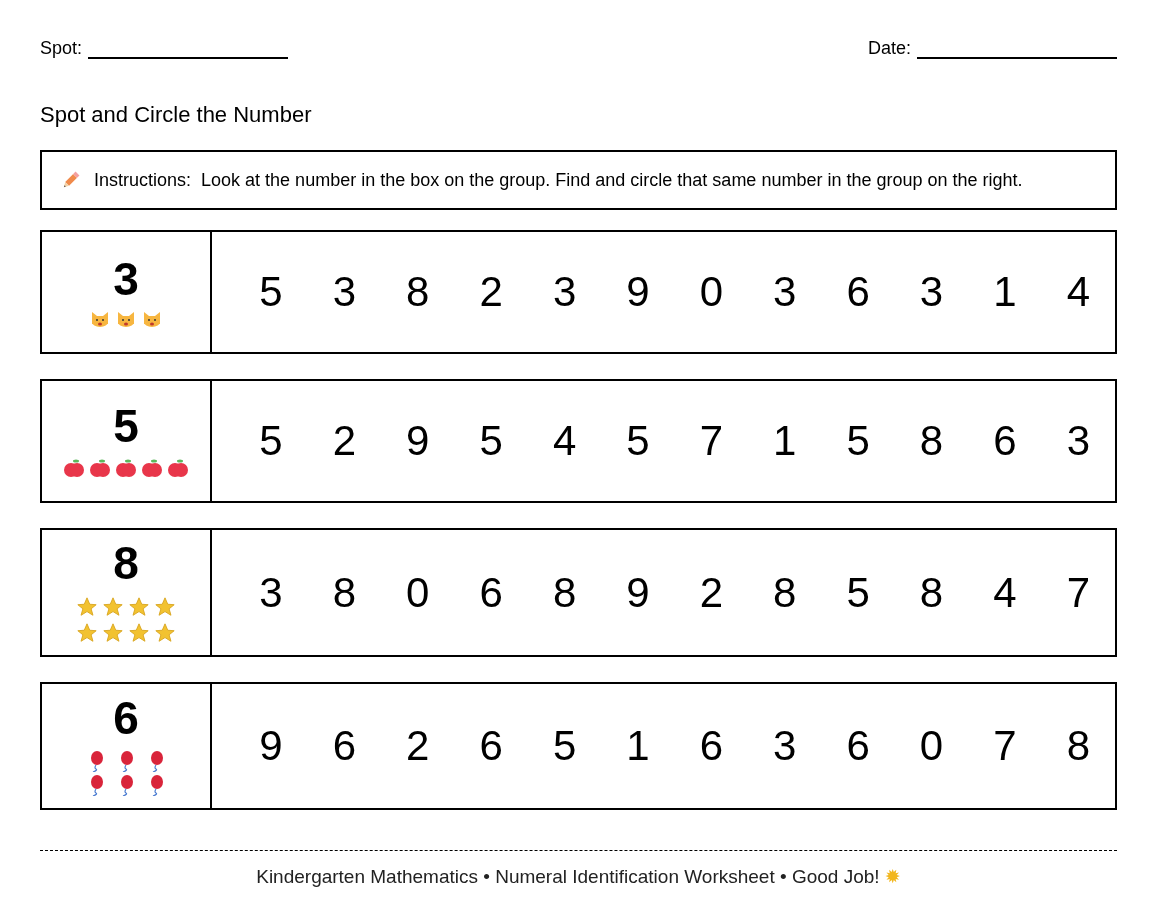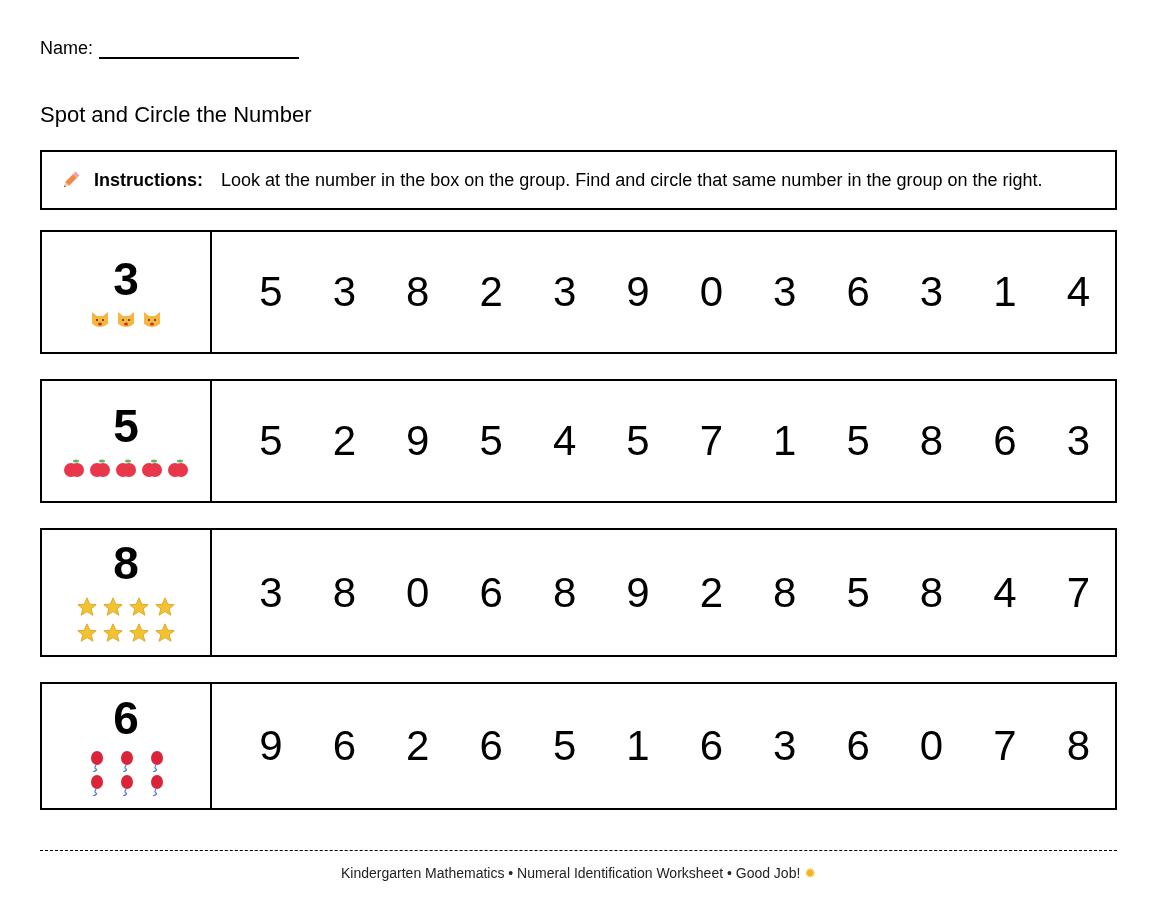--- a/index.html
+++ b/index.html
@@ -7,41 +7,45 @@
   .header-row { position: absolute; top: 38px; left: 40px; width: 1077px; height: 24px; }
   .field { position: absolute; top: 0; font-size: 18px; display: flex; align-items: flex-end; }
   .field .line { display: inline-block; border-bottom: 2px solid #000; margin-left: 6px; height: 18px; }
   .name-field { left: 0; }
   .name-field .line { width: 200px; }
   .date-field { right: 0; }
   .date-field .line { width: 200px; }
   .title { position: absolute; top: 102px; left: 40px; font-size: 22px; font-weight: normal; }
   .instructions { position: absolute; top: 150px; left: 40px; width: 1073px; height: 56px; border: 2px solid #000; display: flex; align-items: center; font-size: 18px; box-sizing: content-box; }
   .instructions .pencil { width: 22px; height: 22px; margin-left: 18px; margin-right: 12px; }
-  .instructions .label { font-weight: bold; margin-right: 18px; }
+  .instructions .label { font-weight: normal; margin-right: 10px; }
   .row { position: absolute; left: 40px; width: 1073px; border: 2px solid #000; display: flex; box-sizing: content-box; }
   .row .left { width: 171px; border-right: 2px solid #000; display: flex; flex-direction: column; align-items: center; justify-content: center; }
   .row .target { font-size: 46px; font-weight: bold; line-height: 1; }
   .row .counters { display: flex; flex-wrap: wrap; justify-content: center; margin-top: 8px; }
   .row .right { flex: 1; display: flex; align-items: center; padding-left: 22px; }
   .row .digit { width: 73.4px; text-align: center; font-size: 42px; line-height: 1; }
   .footer-rule { position: absolute; top: 850px; left: 40px; width: 1077px; border-top: 1px dashed #000; }
-  .footer { position: absolute; top: 865px; left: 0; width: 1157px; text-align: center; font-size: 14px; color: #222; }
+  .footer { position: absolute; top: 865px; left: 0; width: 1157px; text-align: center; font-size: 19px; color: #222; }
   .sun { color: #f2b71e; }
   .cat { width: 20px; height: 18px; margin: 0 3px; }
   .apple { width: 22px; height: 22px; margin: 0 2px; }
   .star { width: 22px; height: 22px; margin: 2px 2px; }
   .balloon { width: 18px; height: 22px; margin: 1px 6px; }
 </style>
 </head>
 <body>
 
 <div class="header-row">
   <div class="field name-field">
-    <span>Name:</span>
+    <span>Spot:</span>
+    <span class="line"></span>
+  </div>
+  <div class="field date-field">
+    <span>Date:</span>
     <span class="line"></span>
   </div>
 </div>
 
 <div class="title">Spot and Circle the Number</div>
 
 <div class="instructions">
   <svg class="pencil" viewBox="0 0 24 24">
     <g transform="rotate(45 12 12)">
       <rect x="9" y="2" width="6" height="4" fill="#f4a0a0"></rect>

